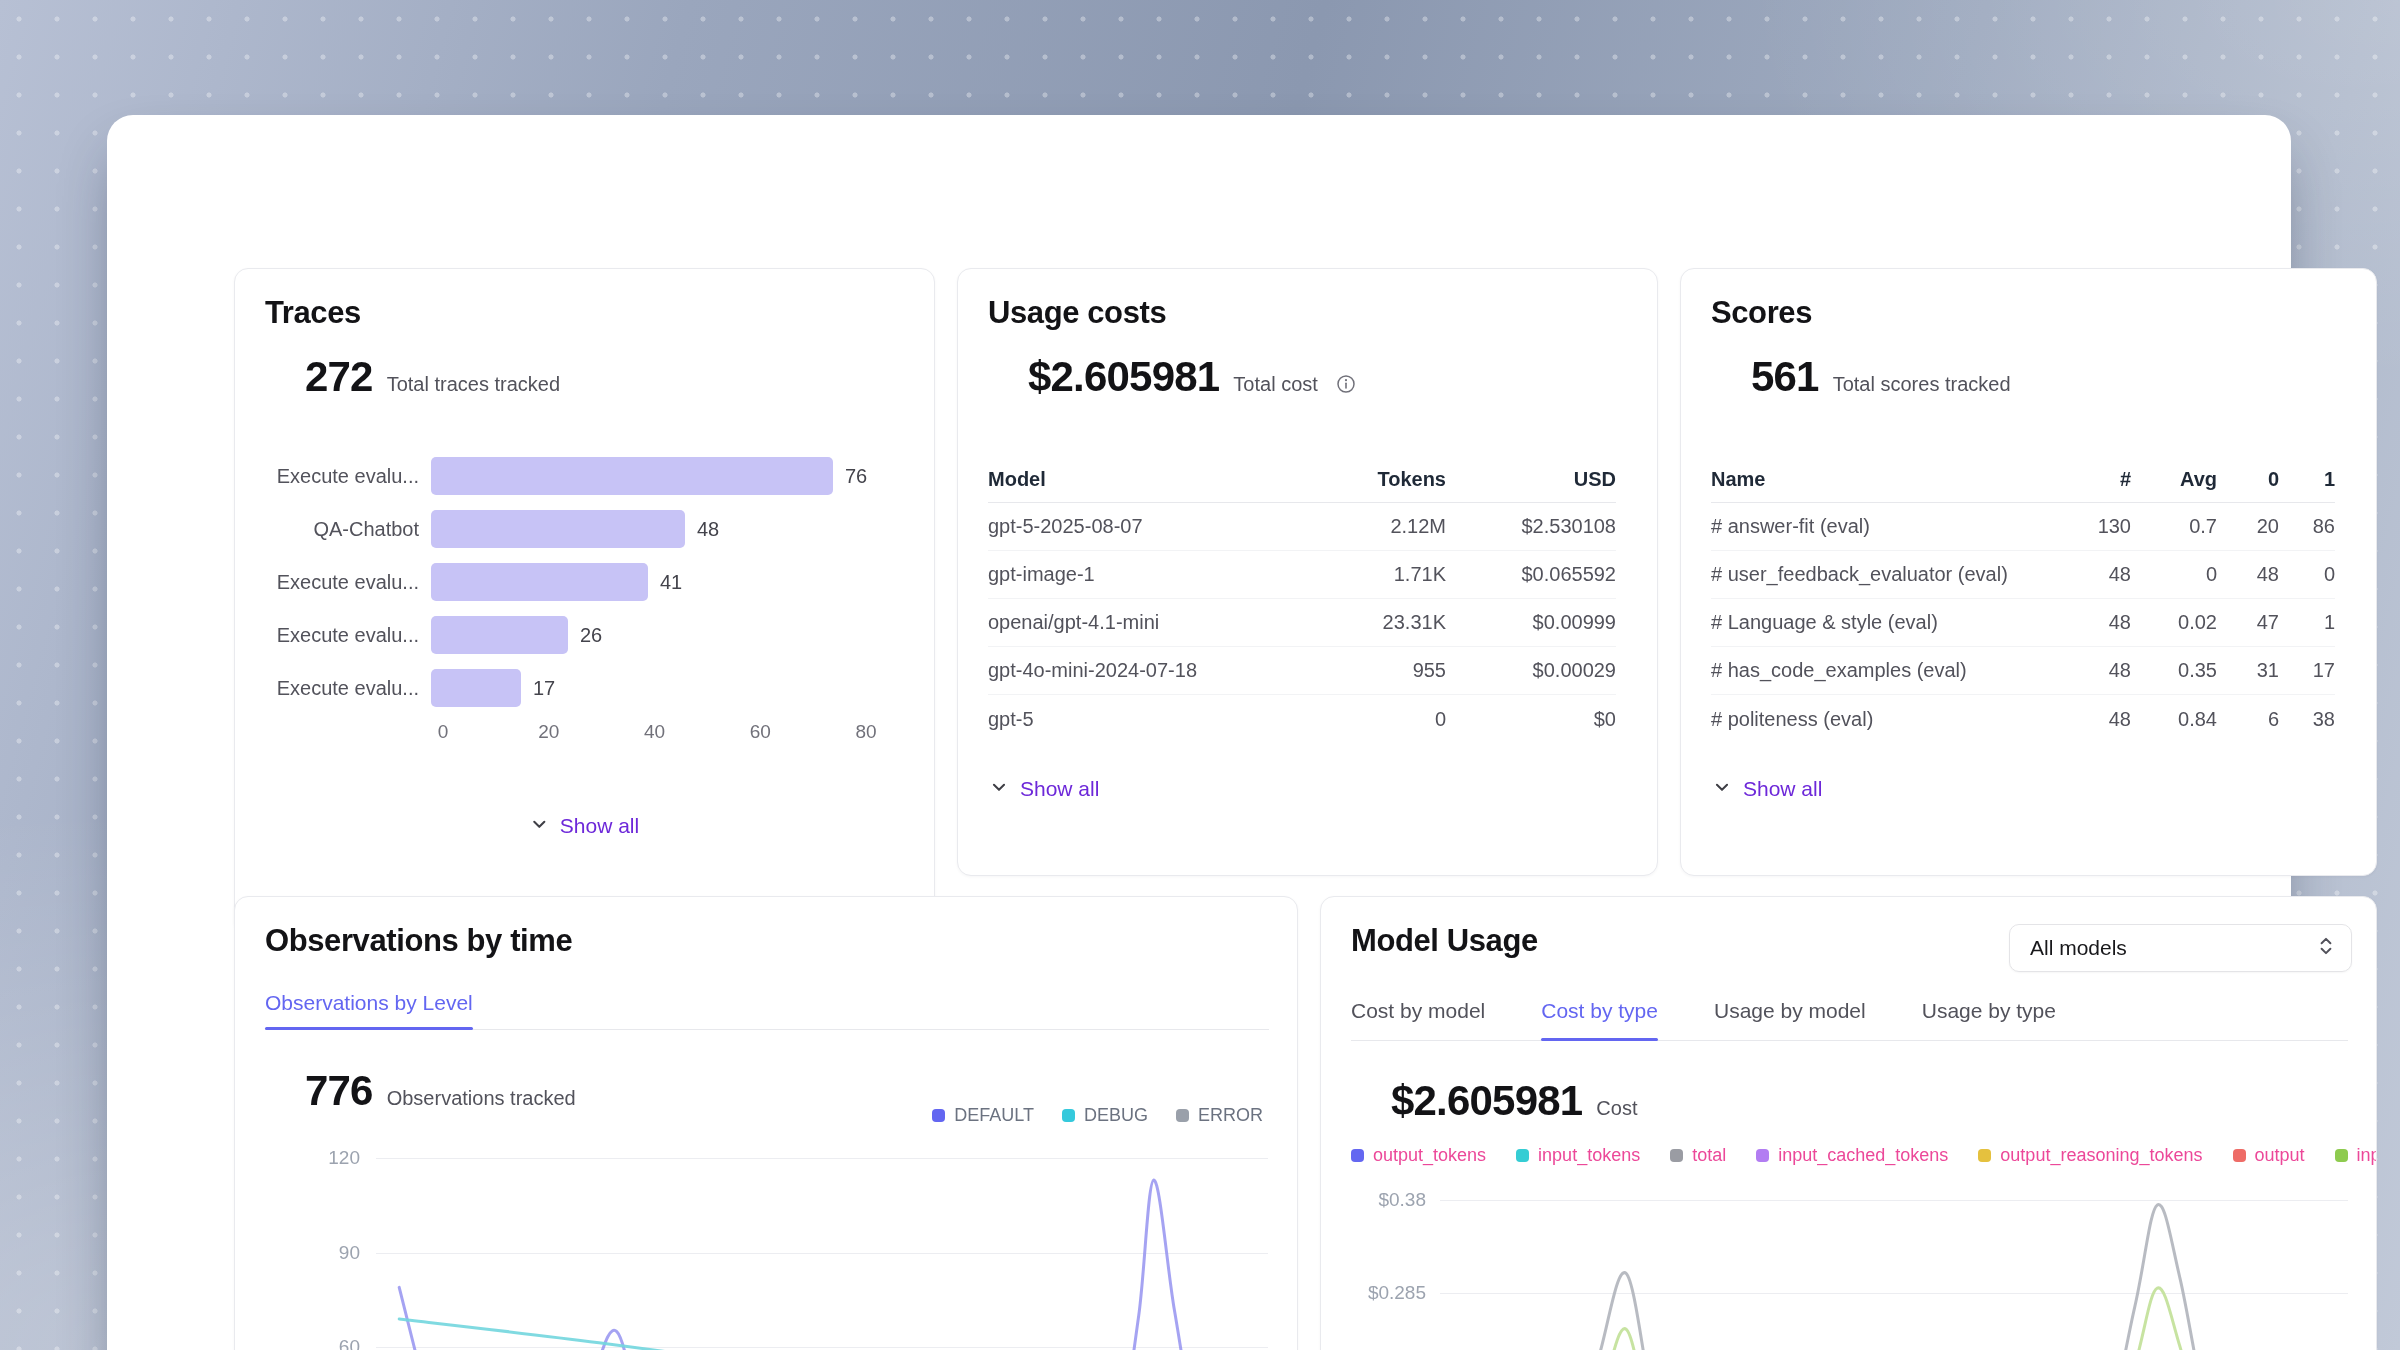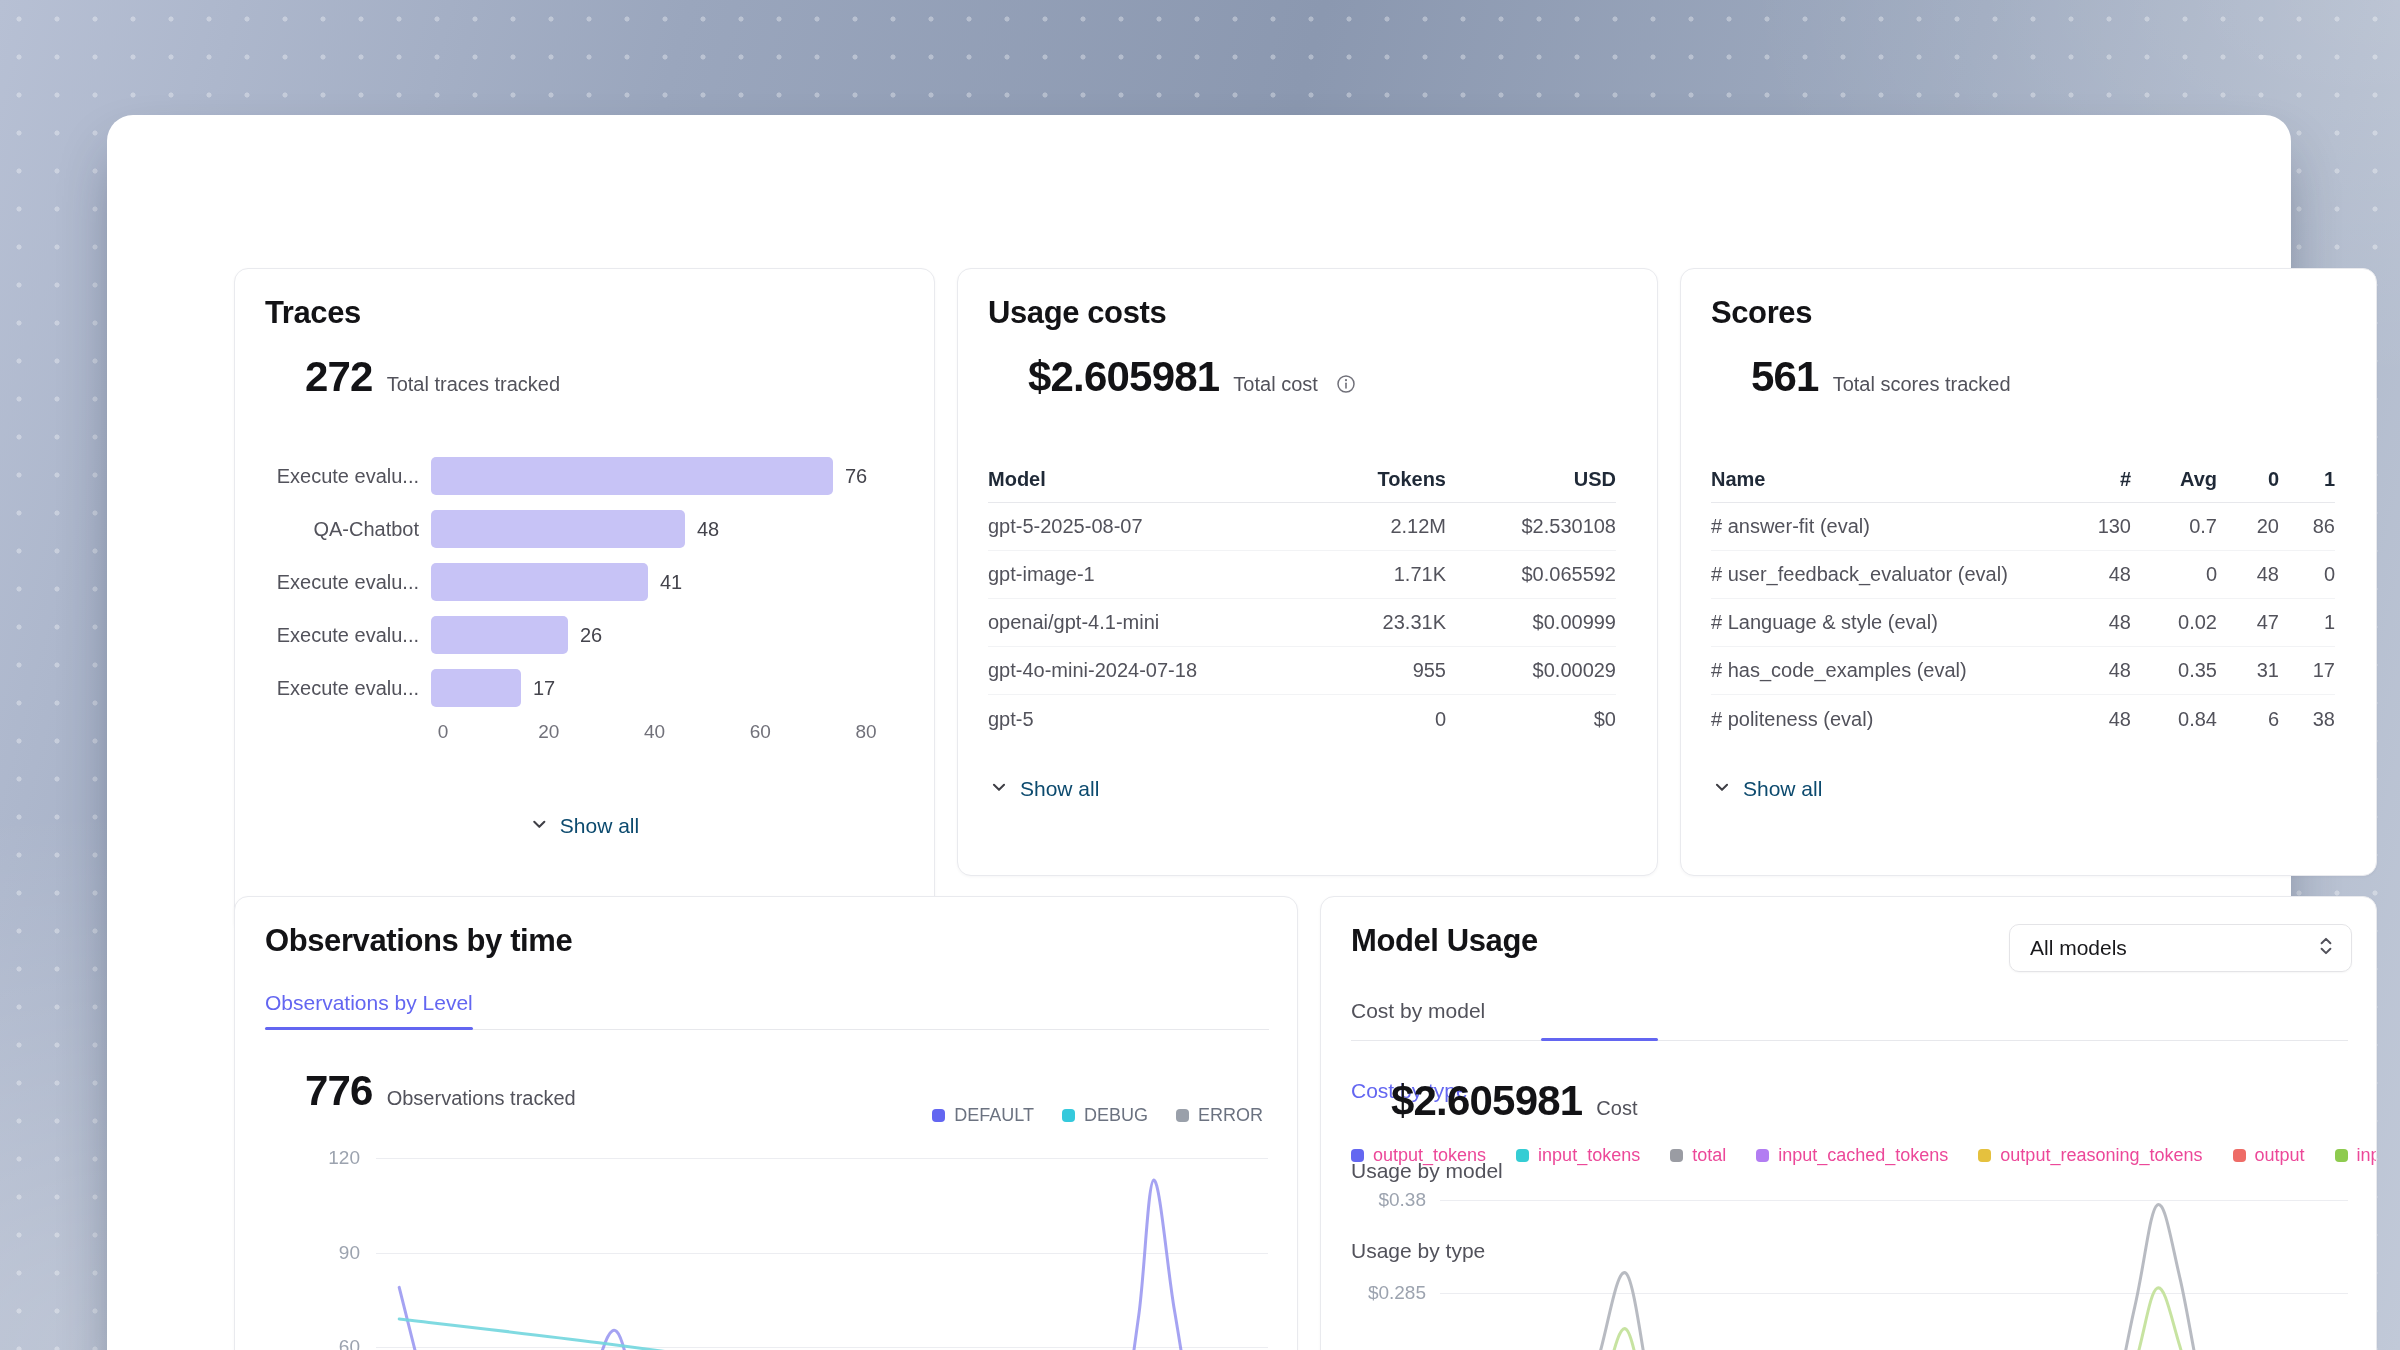--- a/index.html
+++ b/index.html
@@ -52,21 +52,21 @@
   .trow  { height: 48px; font-size: 20px; color: #52525b; border-bottom: 1px solid #f2f3f5; }
   .trow:last-child { border-bottom: none; }
   .grid-costs  { grid-template-columns: 1fr 180px 170px; }
   .grid-scores { grid-template-columns: 1fr 78px 86px 62px 56px; }
   .cell-left { text-align: left; white-space: nowrap; overflow: hidden; }
   .cell-num { text-align: right; }
 
   
   .showall {
     position: absolute; display: flex; align-items: center; gap: 12px;
-    font-size: 21px; font-weight: 500; color: #0c4a6e;
+    font-size: 21px; font-weight: 500; color: #6d28d9;
     background: none; border: none; cursor: pointer; font-family: inherit;
   }
   #card-traces .showall { left: 50%; transform: translateX(-50%); top: 545px; }
   #card-costs .showall, #card-scores .showall { left: 32px; top: 508px; }
 
   
   #traces-bars { position: absolute; left: 30px; top: 188px; width: 641px; }
   .brow { display: flex; align-items: center; height: 38px; margin-bottom: 15px; }
   .blabel { width: 166px; padding-right: 12px; text-align: right; font-size: 20px; color: #52525b; white-space: nowrap; overflow: hidden; flex: none; }
   .bar { height: 38px; background: #c7c3f6; border-radius: 5px; flex: none; }
@@ -75,21 +75,21 @@
   .xtick { position: absolute; transform: translateX(-50%); font-size: 19px; color: #71717a; }
 
   
   .tab-single { position: absolute; left: 30px; top: 94px; font-size: 21px; font-weight: 500; color: #6366f1; }
   .tabs-border { position: absolute; left: 30px; right: 28px; height: 1px; background: #e7e8ec; }
   #card-obs .tabs-border { top: 132px; }
   #card-usage .tabs-border { top: 143px; }
   .tab-underline { position: absolute; height: 3px; background: #6366f1; border-radius: 2px; }
   #card-obs .tab-underline { top: 130px; left: 30px; }
   #card-usage .tab-underline { top: 141px; }
-  #usage-tabs { position: absolute; left: 30px; top: 102px; display: flex; gap: 56px; font-size: 21px; color: #52525b; flex-direction: column; }
+  #usage-tabs { position: absolute; left: 30px; top: 102px; display: flex; gap: 56px; font-size: 21px; color: #52525b; }
   #usage-tabs .utab { cursor: pointer; white-space: nowrap; }
   #usage-tabs .utab.active { color: #6366f1; font-weight: 500; }
 
   
   .legend { position: absolute; display: flex; align-items: center; white-space: nowrap; }
   #obs-legend { right: 34px; top: 208px; gap: 28px; }
   #usage-legend { left: 30px; top: 248px; gap: 30px; width: 1100px; overflow: hidden; }
   .litem { display: inline-flex; align-items: center; gap: 9px; }
   .ldot { width: 13px; height: 13px; border-radius: 4px; flex: none; }
   #obs-legend .ltext { font-size: 18px; color: #6b7280; }

